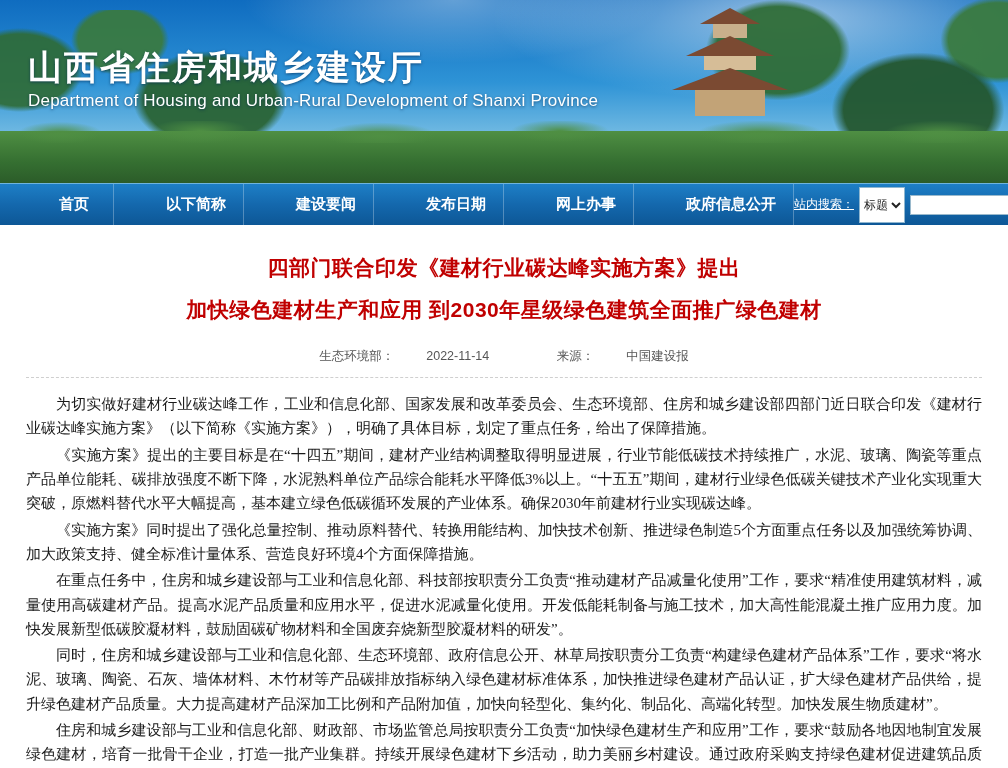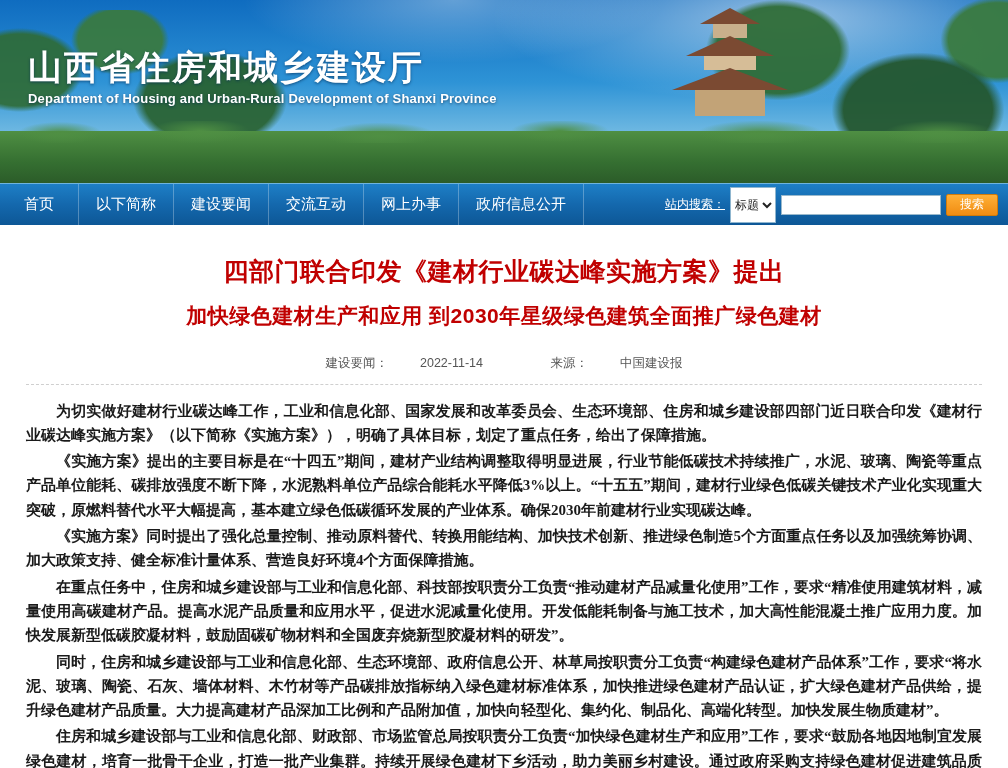--- a/index.html
+++ b/index.html
@@ -105,22 +105,22 @@
   }
   .banner .title-cn {
     font-size: 34px;
     font-weight: bold;
     letter-spacing: 2px;
     line-height: 1.15;
     white-space: nowrap;
   }
   .banner .title-en {
     margin-top: 4px;
-    font-size: 13px;
-    font-weight: bold;
+    font-size: 17px;
+    font-weight: normal;
     letter-spacing: 0.2px;
     white-space: nowrap;
   }
 
   
   .navbar {
     position: relative;
     width: 1008px;
     height: 42px;
     background: linear-gradient(180deg, #1e7fc6 0%, #1468ad 50%, #0d5796 100%);
@@ -128,25 +128,26 @@
     align-items: stretch;
     box-sizing: border-box;
     border-top: 1px solid #6fb4dd;
   }
   .nav-item {
     display: flex;
     align-items: center;
     justify-content: center;
     color: #ffffff;
     font-size: 15px;
-    font-weight: normal;
+    font-weight: bold;
     padding: 0 17px;
     border-right: 1px solid rgba(255,255,255,0.28);
     cursor: pointer;
     white-space: nowrap;
+    margin-left: 35px;
   }
   .nav-item:first-child { padding: 0 24px; }
 
   .search-area {
     margin-left: auto;
     display: flex;
     align-items: center;
     padding-right: 10px;
     gap: 5px;
   }
@@ -184,21 +185,21 @@
 
   
   .content {
     width: 956px;
     margin: 0 auto;
     padding-top: 26px;
   }
   .headline1 {
     text-align: center;
     color: #c00000;
-    font-size: 25px;
+    font-size: 21px;
     font-weight: bold;
     line-height: 1.6;
     letter-spacing: 0.5px;
   }
   .headline2 {
     text-align: center;
     color: #c00000;
     font-size: 21px;
     font-weight: bold;
     line-height: 1.6;
@@ -218,21 +219,20 @@
     margin: 0 0 14px 0;
   }
   .article p {
     margin: 0 0 2px 0;
     font-size: 15px;
     line-height: 1.62;
     color: #1a1a1a;
     text-indent: 2em;
     text-align: justify;
     font-family: "Liberation Serif", "DejaVu Serif", serif;
-    font-weight: bold;
   }
 </style>
 </head>
 <body>
 
 <div class="banner">
   <div class="sky"></div>
   <div class="foliage-left"></div>
   <div class="foliage-right"></div>
   <div class="pagoda">
@@ -247,42 +247,42 @@
   <div class="titleblock">
     <div class="title-cn">山西省住房和城乡建设厅</div>
     <div class="title-en">Department of Housing and Urban-Rural Development of Shanxi Province</div>
   </div>
 </div>
 
 <div class="navbar">
   <div class="nav-item">首页</div>
   <div class="nav-item">以下简称</div>
   <div class="nav-item">建设要闻</div>
-  <div class="nav-item">交流互动</div>
+  <div class="nav-item">发布日期</div>
   <div class="nav-item">网上办事</div>
   <div class="nav-item">政府信息公开</div>
 
   <div class="search-area">
     <span class="search-label">站内搜索：</span>
     <select class="search-select">
       <option>标题</option>
       <option>正文</option>
       <option>全文</option>
     </select>
     <input class="search-input" type="text" placeholder="" style="">
     <button class="search-btn">搜索</button>
   </div>
 </div>
 
 <div class="content">
   <div class="headline1">四部门联合印发《建材行业碳达峰实施方案》提出</div>
   <div class="headline2">加快绿色建材生产和应用 到2030年星级绿色建筑全面推广绿色建材</div>
 
   <div class="meta">
-    <span><span>建设要闻：</span><span>2022-11-14</span></span>
+    <span><span>生态环境部：</span><span>2022-11-14</span></span>
     <span><span>来源：</span><span>中国建设报</span></span>
   </div>
 
   <div class="divider"></div>
 
   <div class="article">
     <p>为切实做好建材行业碳达峰工作，工业和信息化部、国家发展和改革委员会、生态环境部、住房和城乡建设部四部门近日联合印发《建材行业碳达峰实施方案》（以下简称《实施方案》），明确了具体目标，划定了重点任务，给出了保障措施。</p>
     <p>《实施方案》提出的主要目标是在“十四五”期间，建材产业结构调整取得明显进展，行业节能低碳技术持续推广，水泥、玻璃、陶瓷等重点产品单位能耗、碳排放强度不断下降，水泥熟料单位产品综合能耗水平降低3%以上。“十五五”期间，建材行业绿色低碳关键技术产业化实现重大突破，原燃料替代水平大幅提高，基本建立绿色低碳循环发展的产业体系。确保2030年前建材行业实现碳达峰。</p>
     <p>《实施方案》同时提出了强化总量控制、推动原料替代、转换用能结构、加快技术创新、推进绿色制造5个方面重点任务以及加强统筹协调、加大政策支持、健全标准计量体系、营造良好环境4个方面保障措施。</p>
     <p>在重点任务中，住房和城乡建设部与工业和信息化部、科技部按职责分工负责“推动建材产品减量化使用”工作，要求“精准使用建筑材料，减量使用高碳建材产品。提高水泥产品质量和应用水平，促进水泥减量化使用。开发低能耗制备与施工技术，加大高性能混凝土推广应用力度。加快发展新型低碳胶凝材料，鼓励固碳矿物材料和全国废弃烧新型胶凝材料的研发”。</p>

